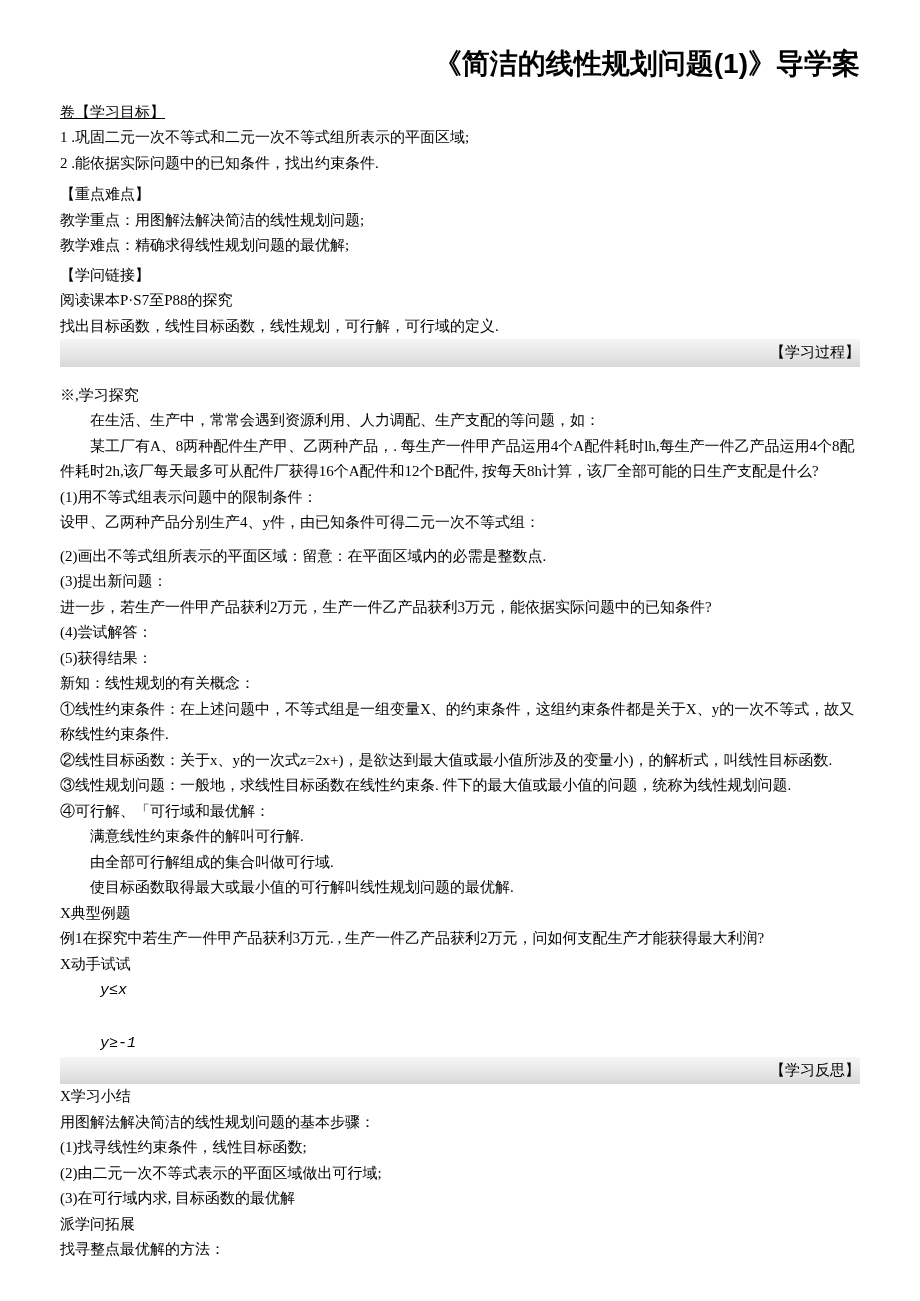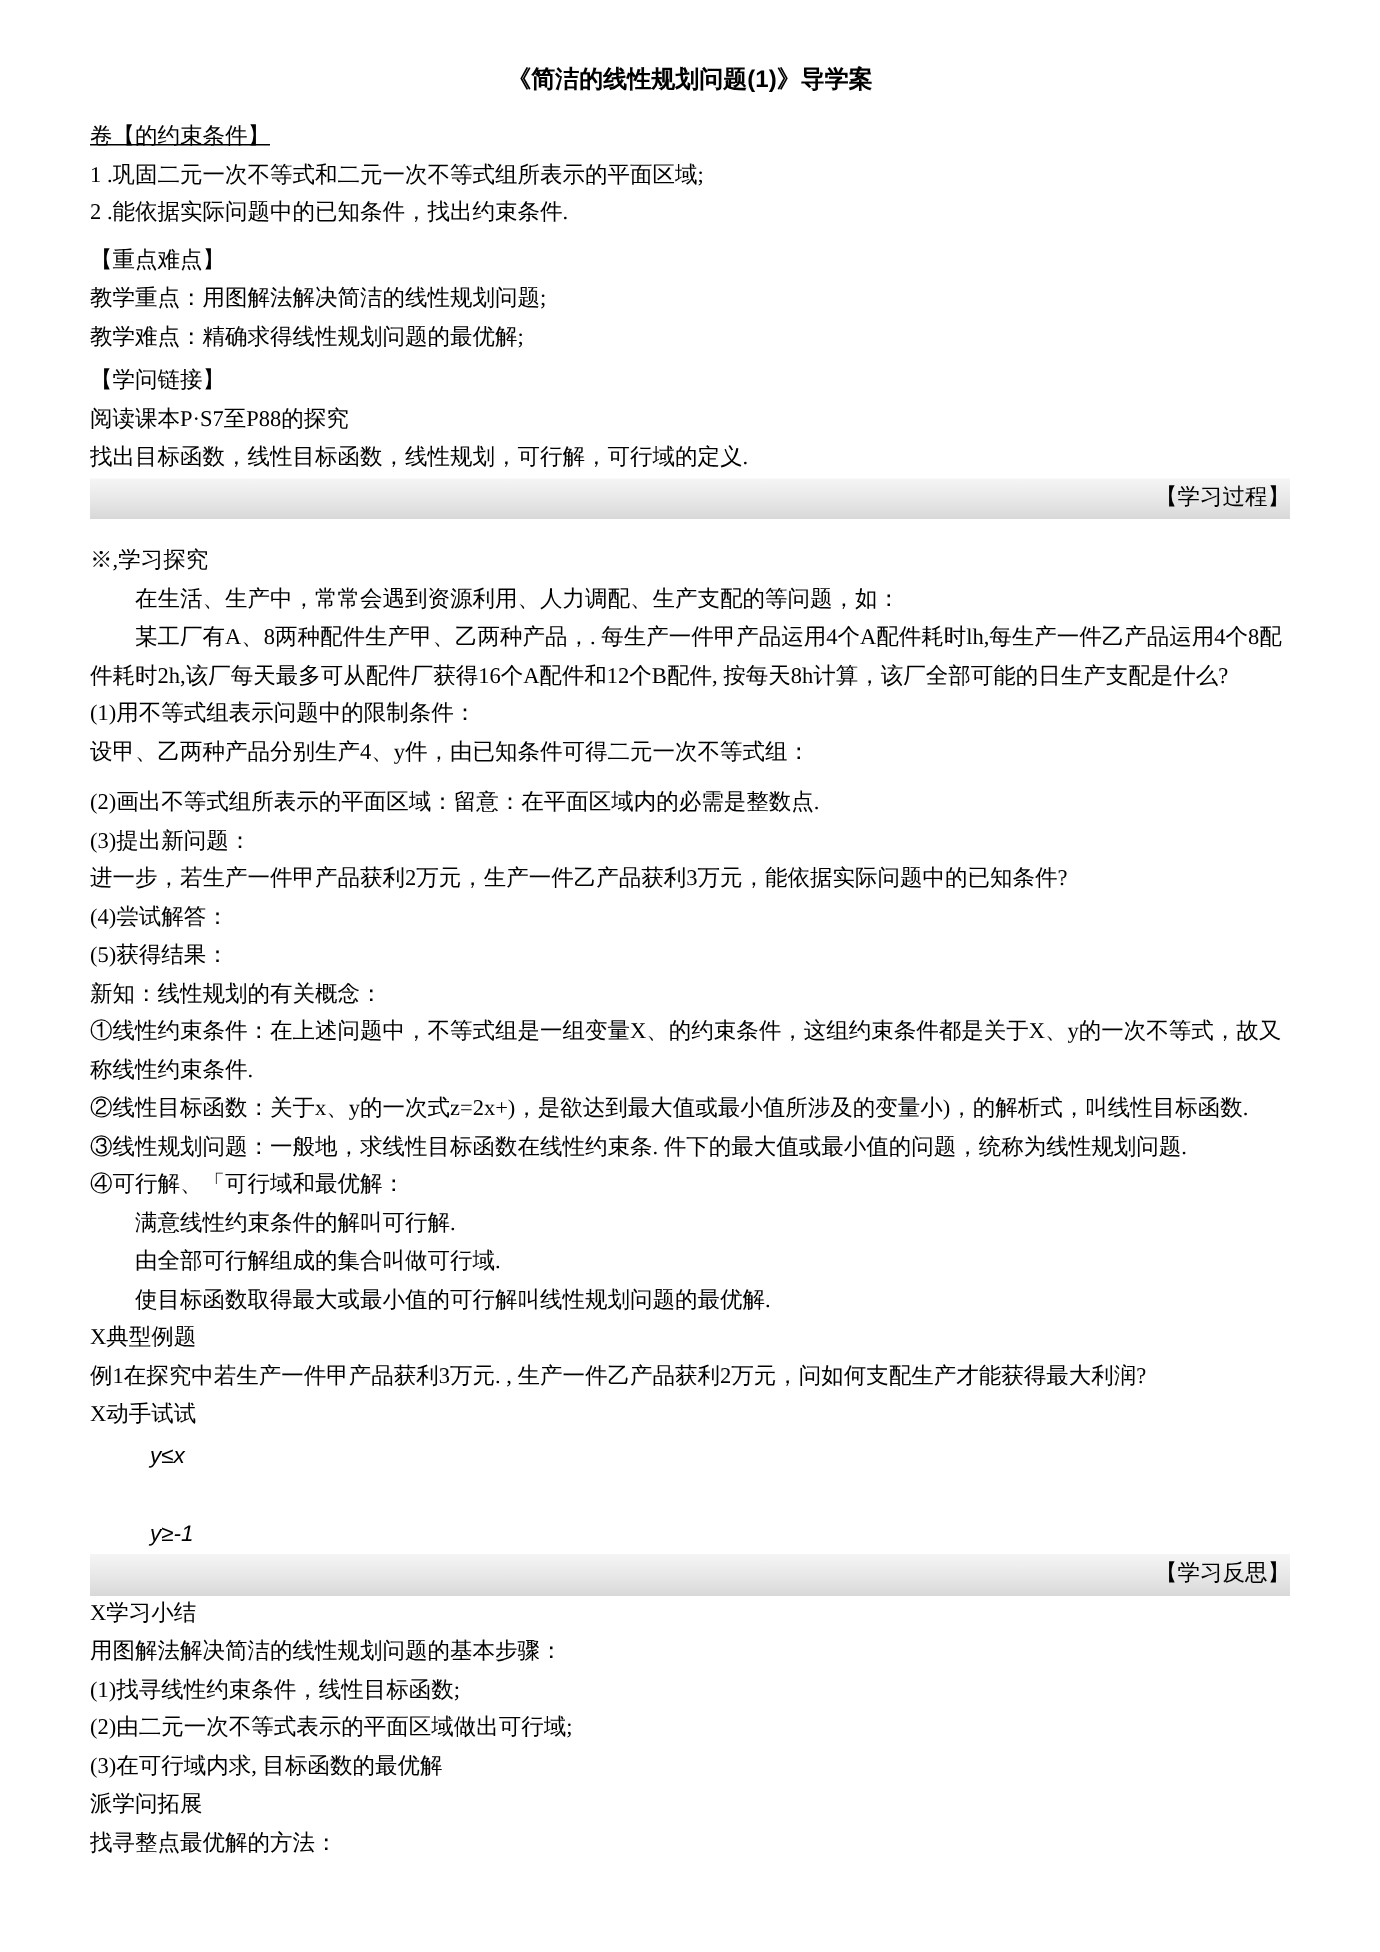--- a/index.html
+++ b/index.html
@@ -10,22 +10,22 @@
     body {
       font-family: "SimSun", "宋体", serif;
       font-size: 15px;
       line-height: 1.7;
       color: #000;
       background: #fff;
       padding: 40px 60px;
       width: 920px;
     }
     .title {
-      text-align: center;
-      font-size: 16px;
+      text-align: right;
+      font-size: 28px;
       font-weight: bold;
       margin-bottom: 12px;
       font-family: "SimHei", "黑体", sans-serif;
     }
     .underline {
       text-decoration: underline;
     }
     .highlight {
       background: linear-gradient(to bottom, #f5f5f5 0%, #e8e8e8 50%, #d8d8d8 100%);
       display: block;
@@ -41,33 +41,33 @@
     }
     .constraint {
       display: inline-block;
       vertical-align: middle;
       margin-left: 8px;
     }
     .constraint-row {
       display: block;
       line-height: 1.8;
       font-style: italic;
-      font-family: Liberation Sans, sans-serif;
+      font-family: Liberation Mono, monospace;
     }
     .flex-row {
       display: flex;
       align-items: center;
     }
   </style>
 </head>
 <body>
 
 <h1 class="title">《简洁的线性规划问题(1)》导学案</h1>
 
-<p><span class="underline">卷【的约束条件】</span></p>
+<p><span class="underline">卷【学习目标】</span></p>
 <p>1 .巩固二元一次不等式和二元一次不等式组所表示的平面区域;</p>
 <p>2 .能依据实际问题中的已知条件，找出约束条件.</p>
 
 <p style="margin-top:6px;">【重点难点】</p>
 <p>教学重点：用图解法解决简洁的线性规划问题;</p>
 <p>教学难点：精确求得线性规划问题的最优解;</p>
 
 <p style="margin-top:4px;">【学问链接】</p>
 <p>阅读课本P·S7至P88的探究</p>
 <p>找出目标函数，线性目标函数，线性规划，可行解，可行域的定义.</p>

